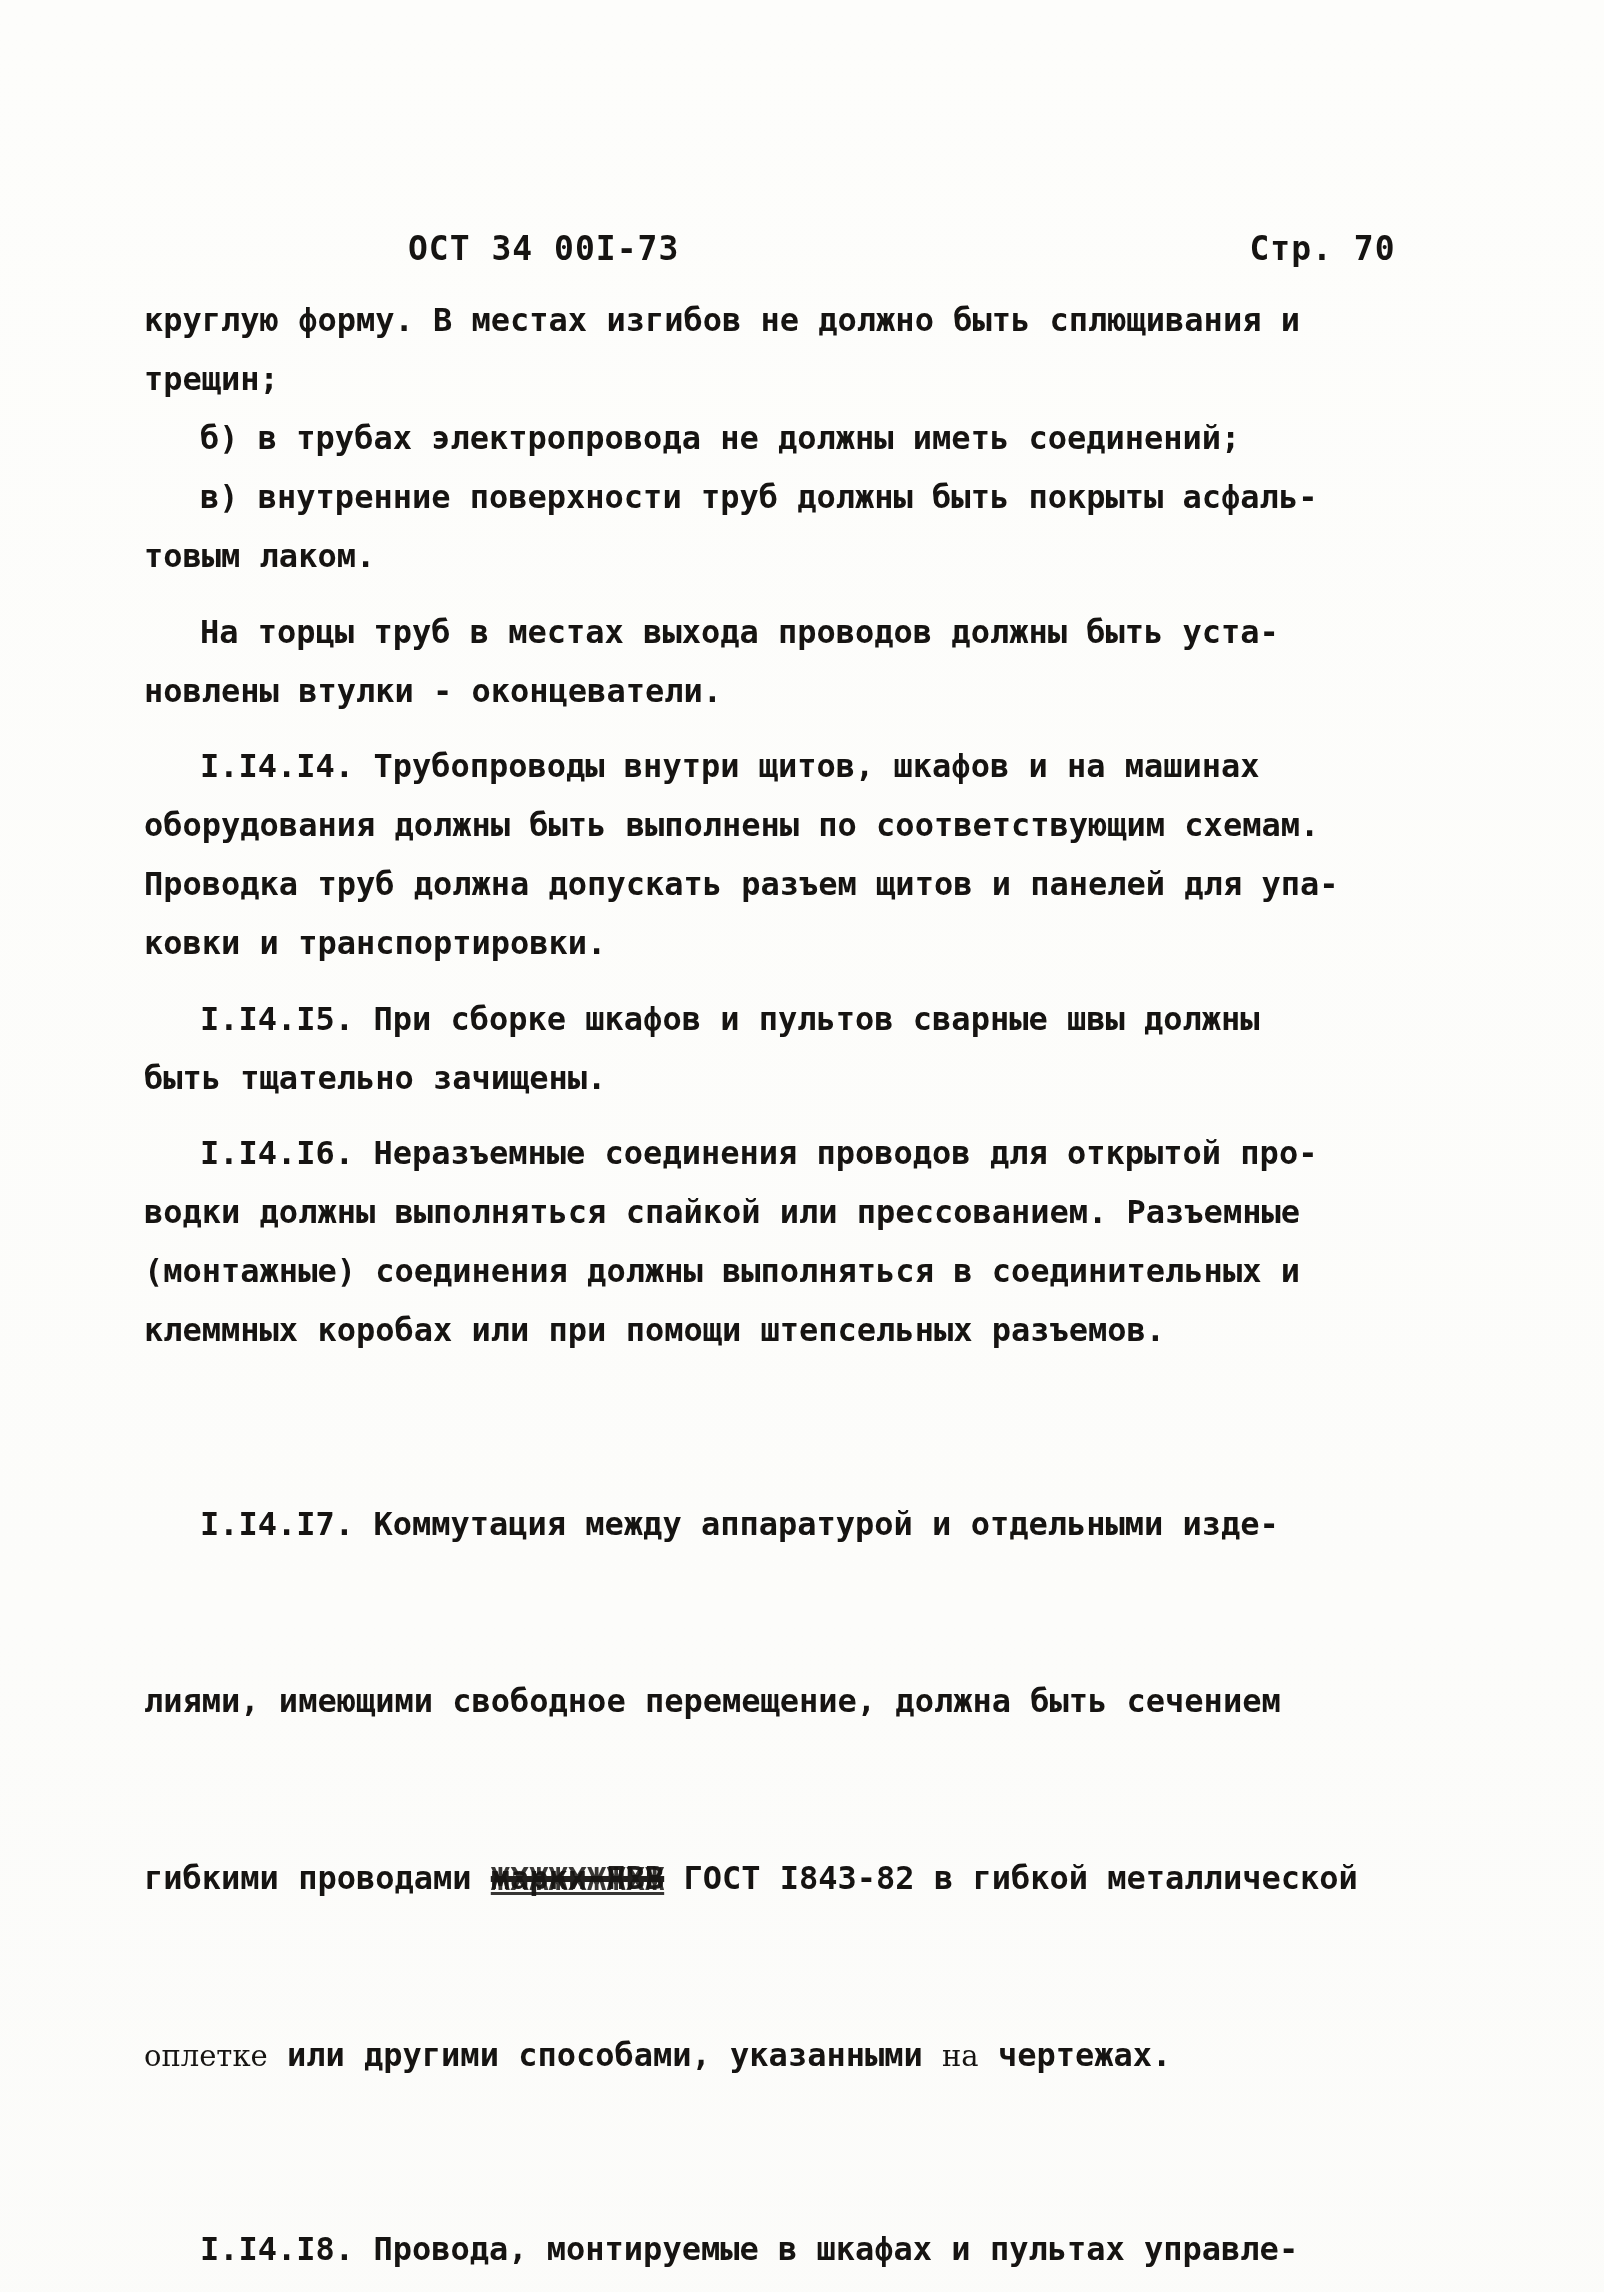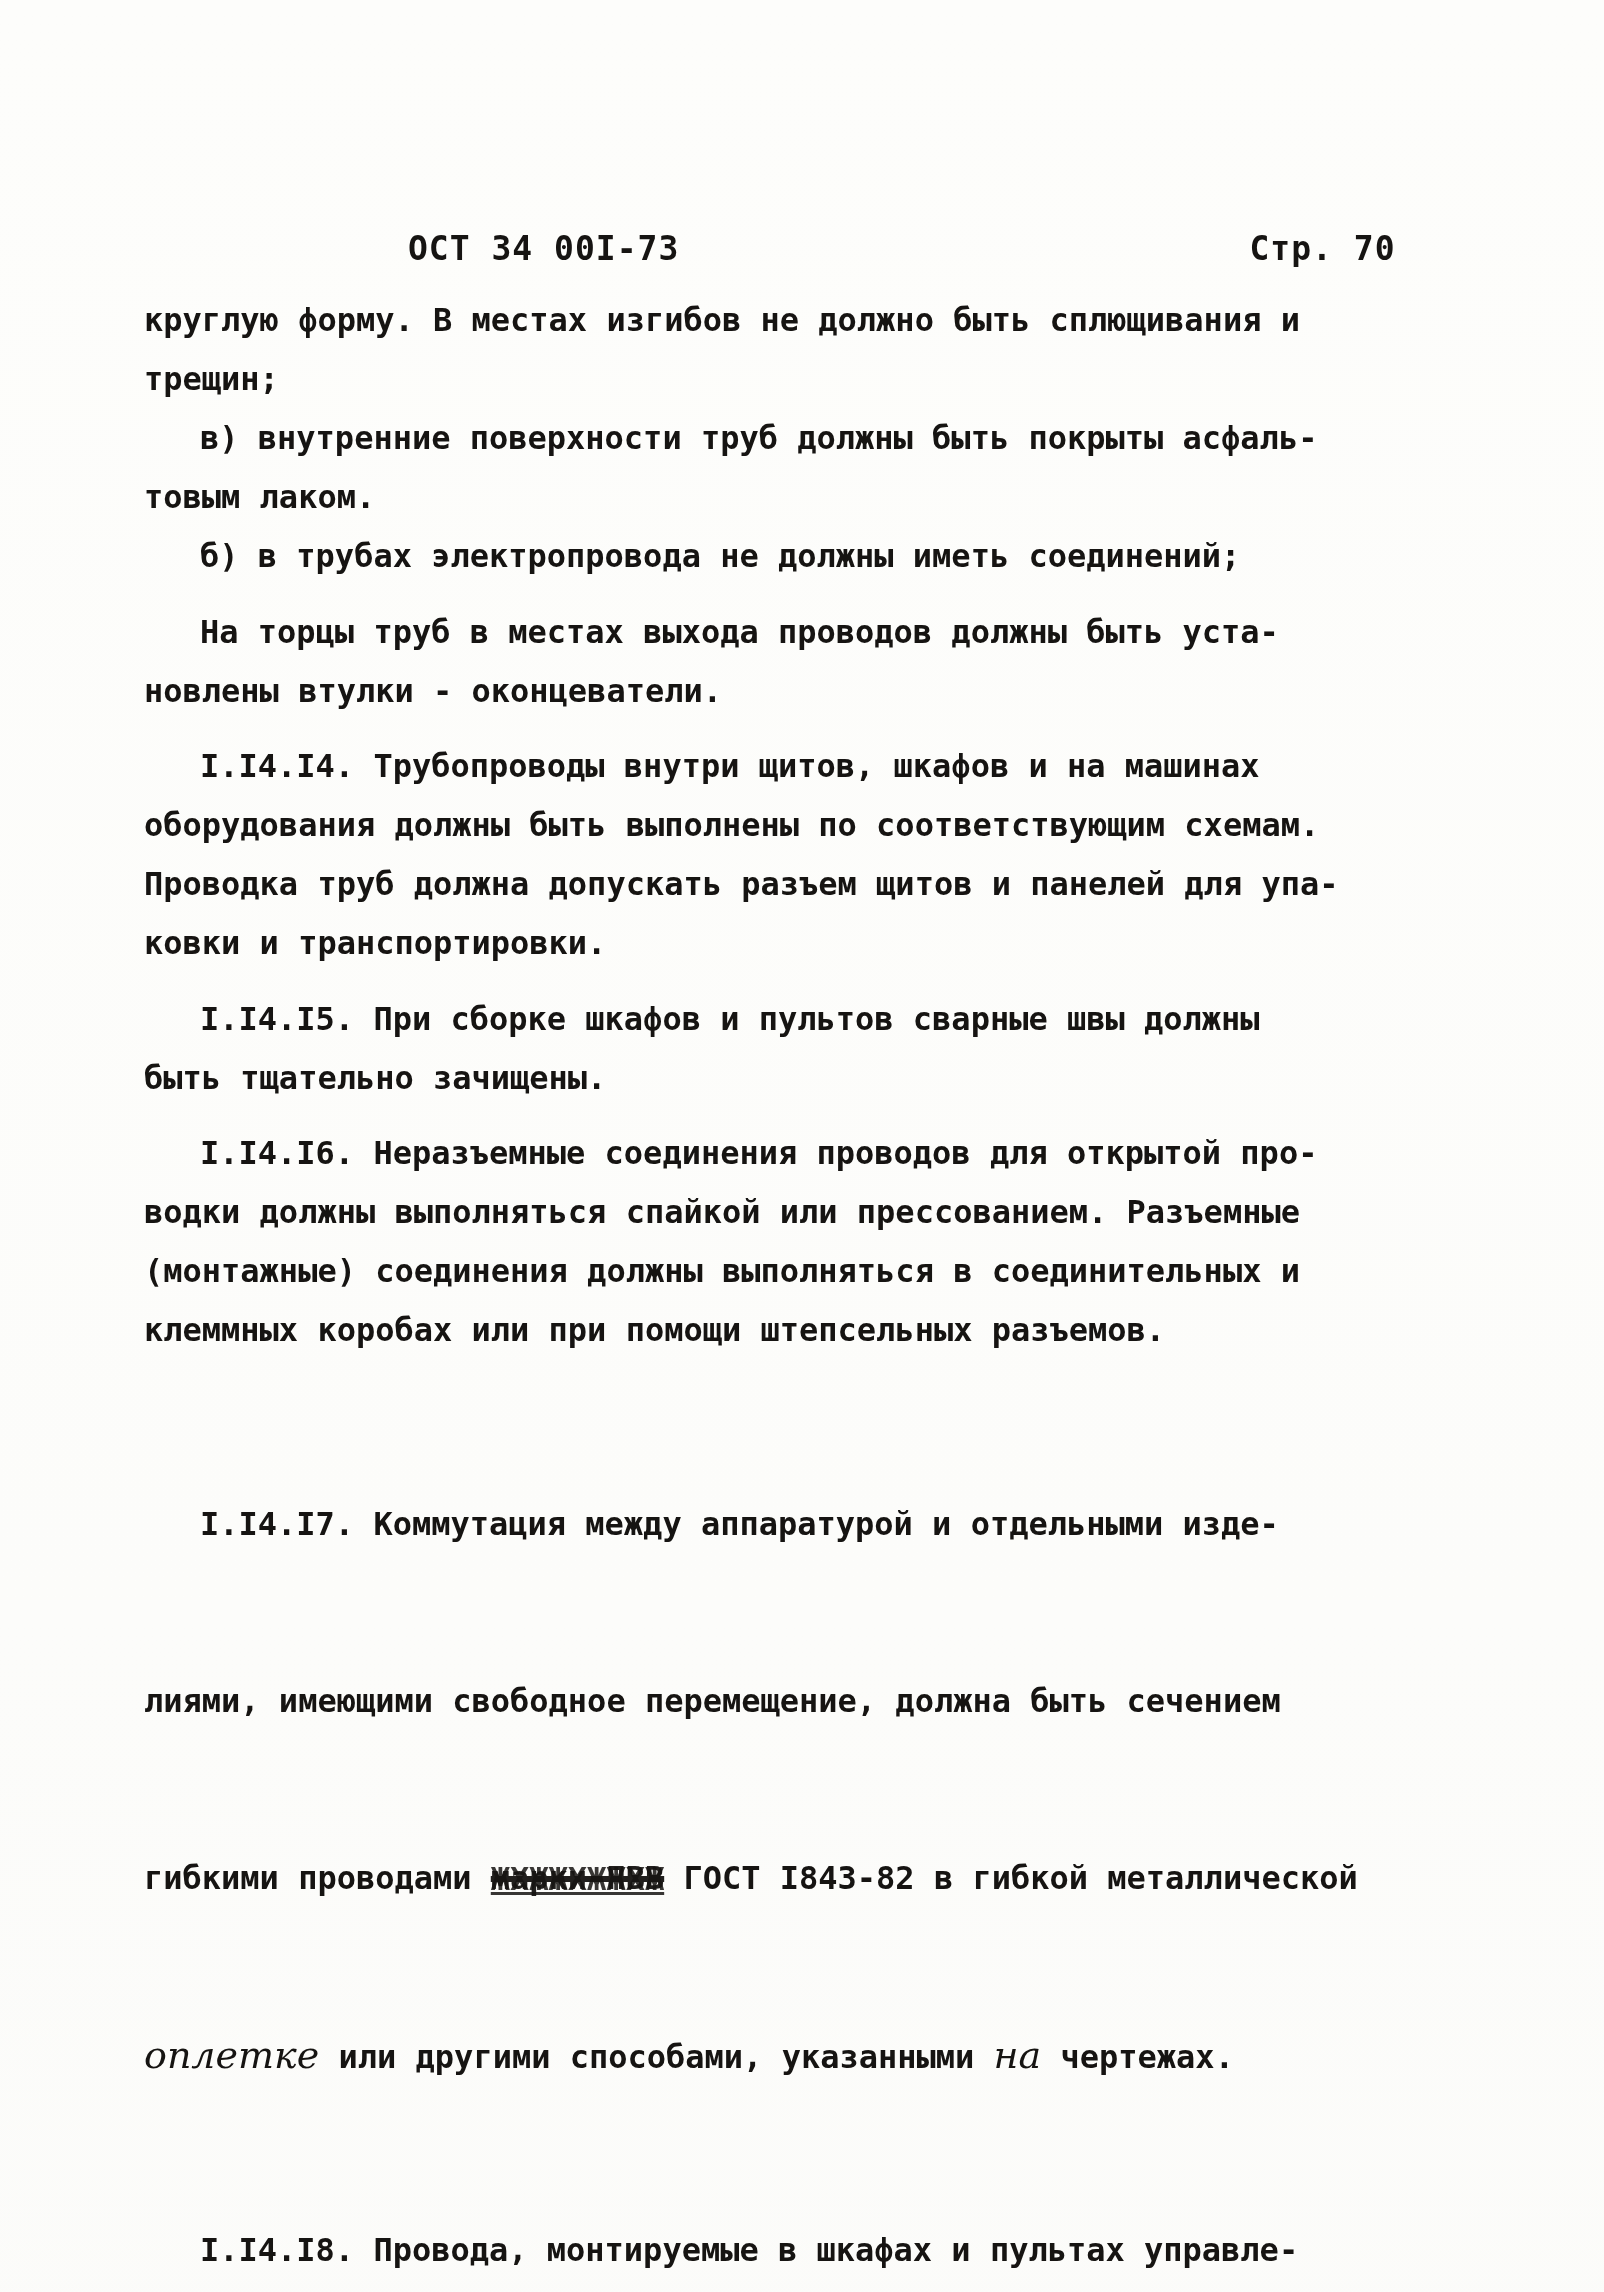--- a/index.html
+++ b/index.html
@@ -60,45 +60,44 @@
     position: absolute;
     left: 0;
     top: 1px;
     opacity: 0.85;
     letter-spacing: 0;
     text-decoration: underline;
   }
   
   .hand {
     font-family: "DejaVu Serif", "Liberation Serif", serif;
-    font-style: italic;
     font-weight: normal;
-    font-size: 38px;
+    font-size: 29px;
     color: #2a2username6;
   }
 </style>
 </head>
 <body>
 
 <div class="page">
 
   <div class="header-row">
     <span>ОСТ 34 00I-73</span>
     <span>Стр. 70</span>
   </div>
 
   <div class="body-text">
 
     <p class="para no-gap">круглую форму. В местах изгибов не должно быть сплющивания и
 трещин;</p>
 
+    <p class="para no-gap ind">б) в трубах электропровода не должны иметь соединений;</p>
+
     <p class="para no-gap ind">в) внутренние поверхности труб должны быть покрыты асфаль-
 товым лаком.</p>
-
-    <p class="para no-gap ind">б) в трубах электропровода не должны иметь соединений;</p>
 
     <p class="para ind">На торцы труб в местах выхода проводов должны быть уста-
 новлены втулки - оконцеватели.</p>
 
     <p class="para ind">I.I4.I4. Трубопроводы внутри щитов, шкафов и на машинах
 оборудования должны быть выполнены по соответствующим схемам.
 Проводка труб должна допускать разъем щитов и панелей для упа-
 ковки и транспортировки.</p>
 
     <p class="para ind">I.I4.I5. При сборке шкафов и пультов сварные швы должны

